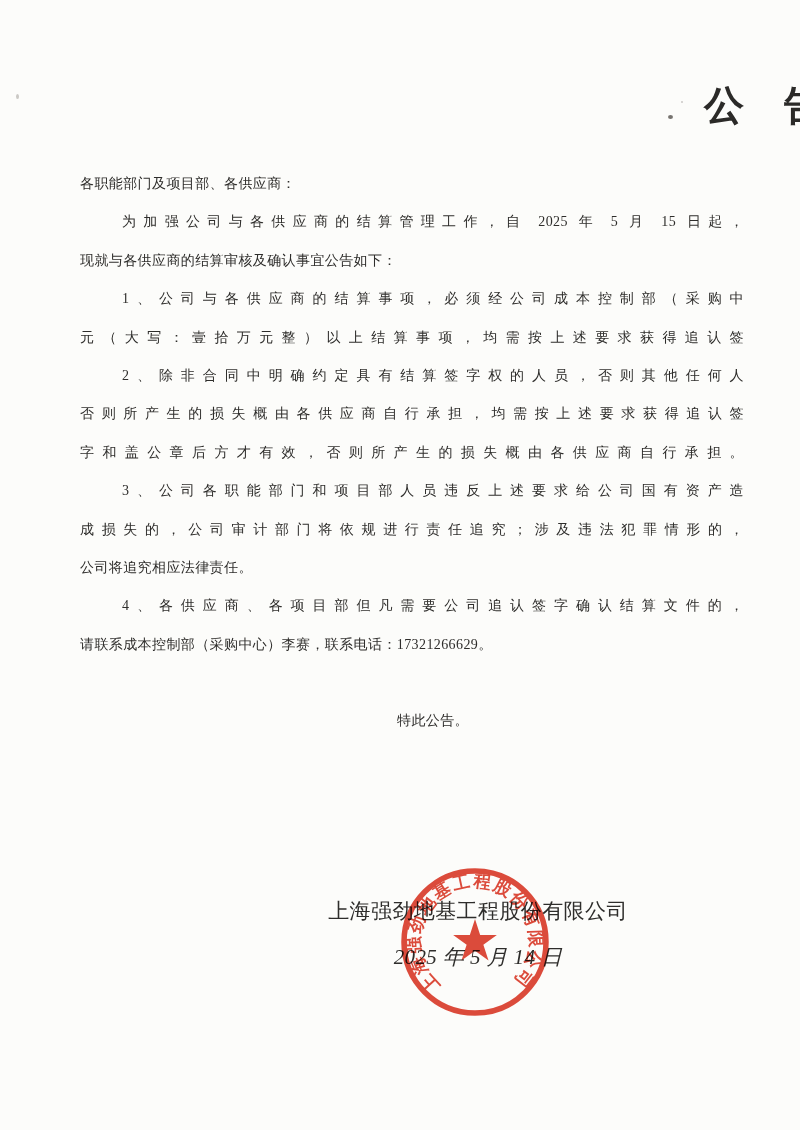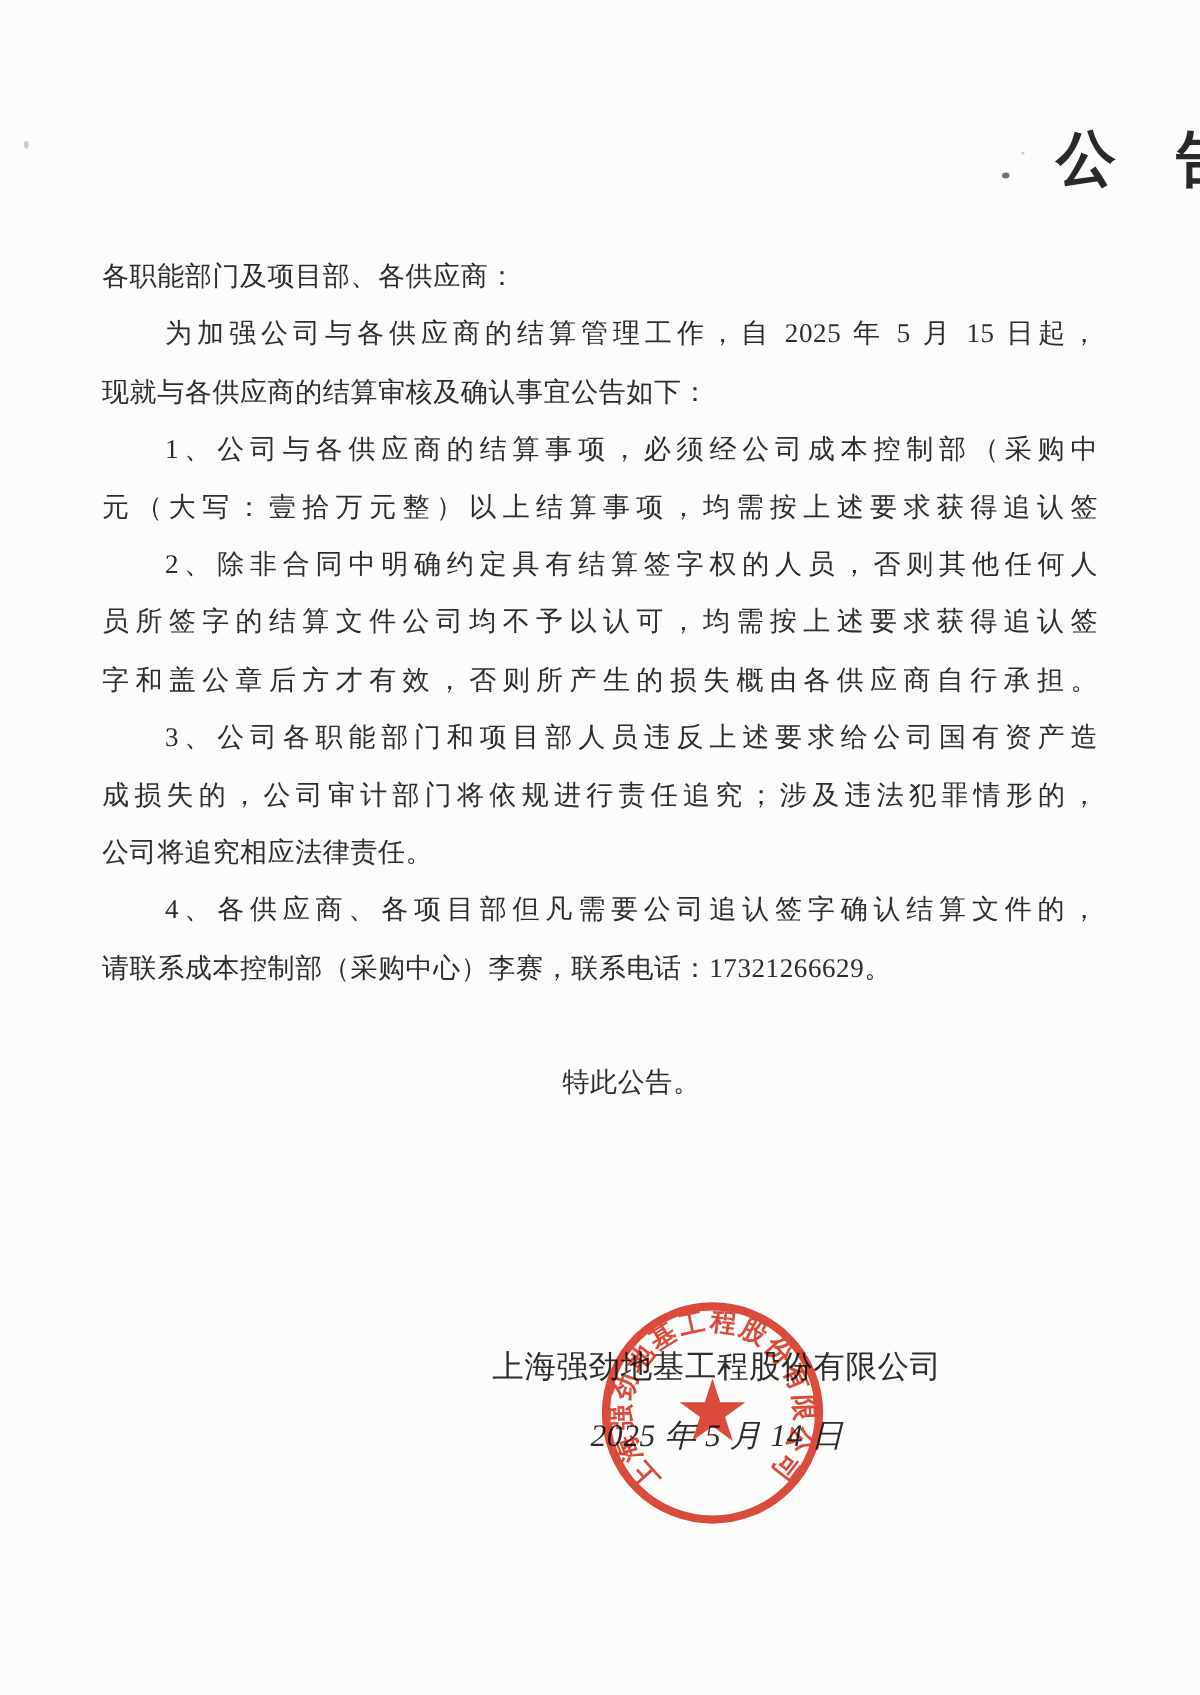--- a/index.html
+++ b/index.html
@@ -20,24 +20,24 @@
     width: 100%;
     text-align: right;
     font-size: 40px;
     line-height: 48px;
     font-weight: bold;
     color: #2b2a28;
     padding-left: 24px;
   }
   .doc-body {
     position: absolute;
-    left: 68px;
+    left: 80px;
     top: 165px;
     width: 664px;
-    font-size: 18px;
+    font-size: 14px;
     line-height: 38.4px;
     letter-spacing: 0.4px;
   }
   .line {
     height: 38.4px;
     text-align: left;
   }
   .line.fill {
     text-align: justify;
     text-align-last: justify;
@@ -85,21 +85,21 @@
 
 <div class="page-title">公　告</div>
 
 <div class="doc-body">
   <div class="line">各职能部门及项目部、各供应商：</div>
   <div class="line indent fill">为加强公司与各供应商的结算管理工作，自 2025 年 5 月 15 日起，</div>
   <div class="line">现就与各供应商的结算审核及确认事宜公告如下：</div>
   <div class="line indent fill">1、公司与各供应商的结算事项，必须经公司成本控制部（采购中</div>
   <div class="line fill">元（大写：壹拾万元整）以上结算事项，均需按上述要求获得追认签</div>
   <div class="line indent fill">2、除非合同中明确约定具有结算签字权的人员，否则其他任何人</div>
-  <div class="line fill">员所签字的结算文件公司均不予以认可，均需按上述要求获得追认签</div>
+  <div class="line fill">否则所产生的损失概由各供应商自行承担，均需按上述要求获得追认签</div>
   <div class="line fill">字和盖公章后方才有效，否则所产生的损失概由各供应商自行承担。</div>
   <div class="line indent fill">3、公司各职能部门和项目部人员违反上述要求给公司国有资产造</div>
   <div class="line fill">成损失的，公司审计部门将依规进行责任追究；涉及违法犯罪情形的，</div>
   <div class="line">公司将追究相应法律责任。</div>
   <div class="line indent fill">4、各供应商、各项目部但凡需要公司追认签字确认结算文件的，</div>
   <div class="line">请联系成本控制部（采购中心）李赛，联系电话：17321266629。</div>
   <div class="line indent gap-before">特此公告。</div>
 </div>
 
 <div class="signature">

